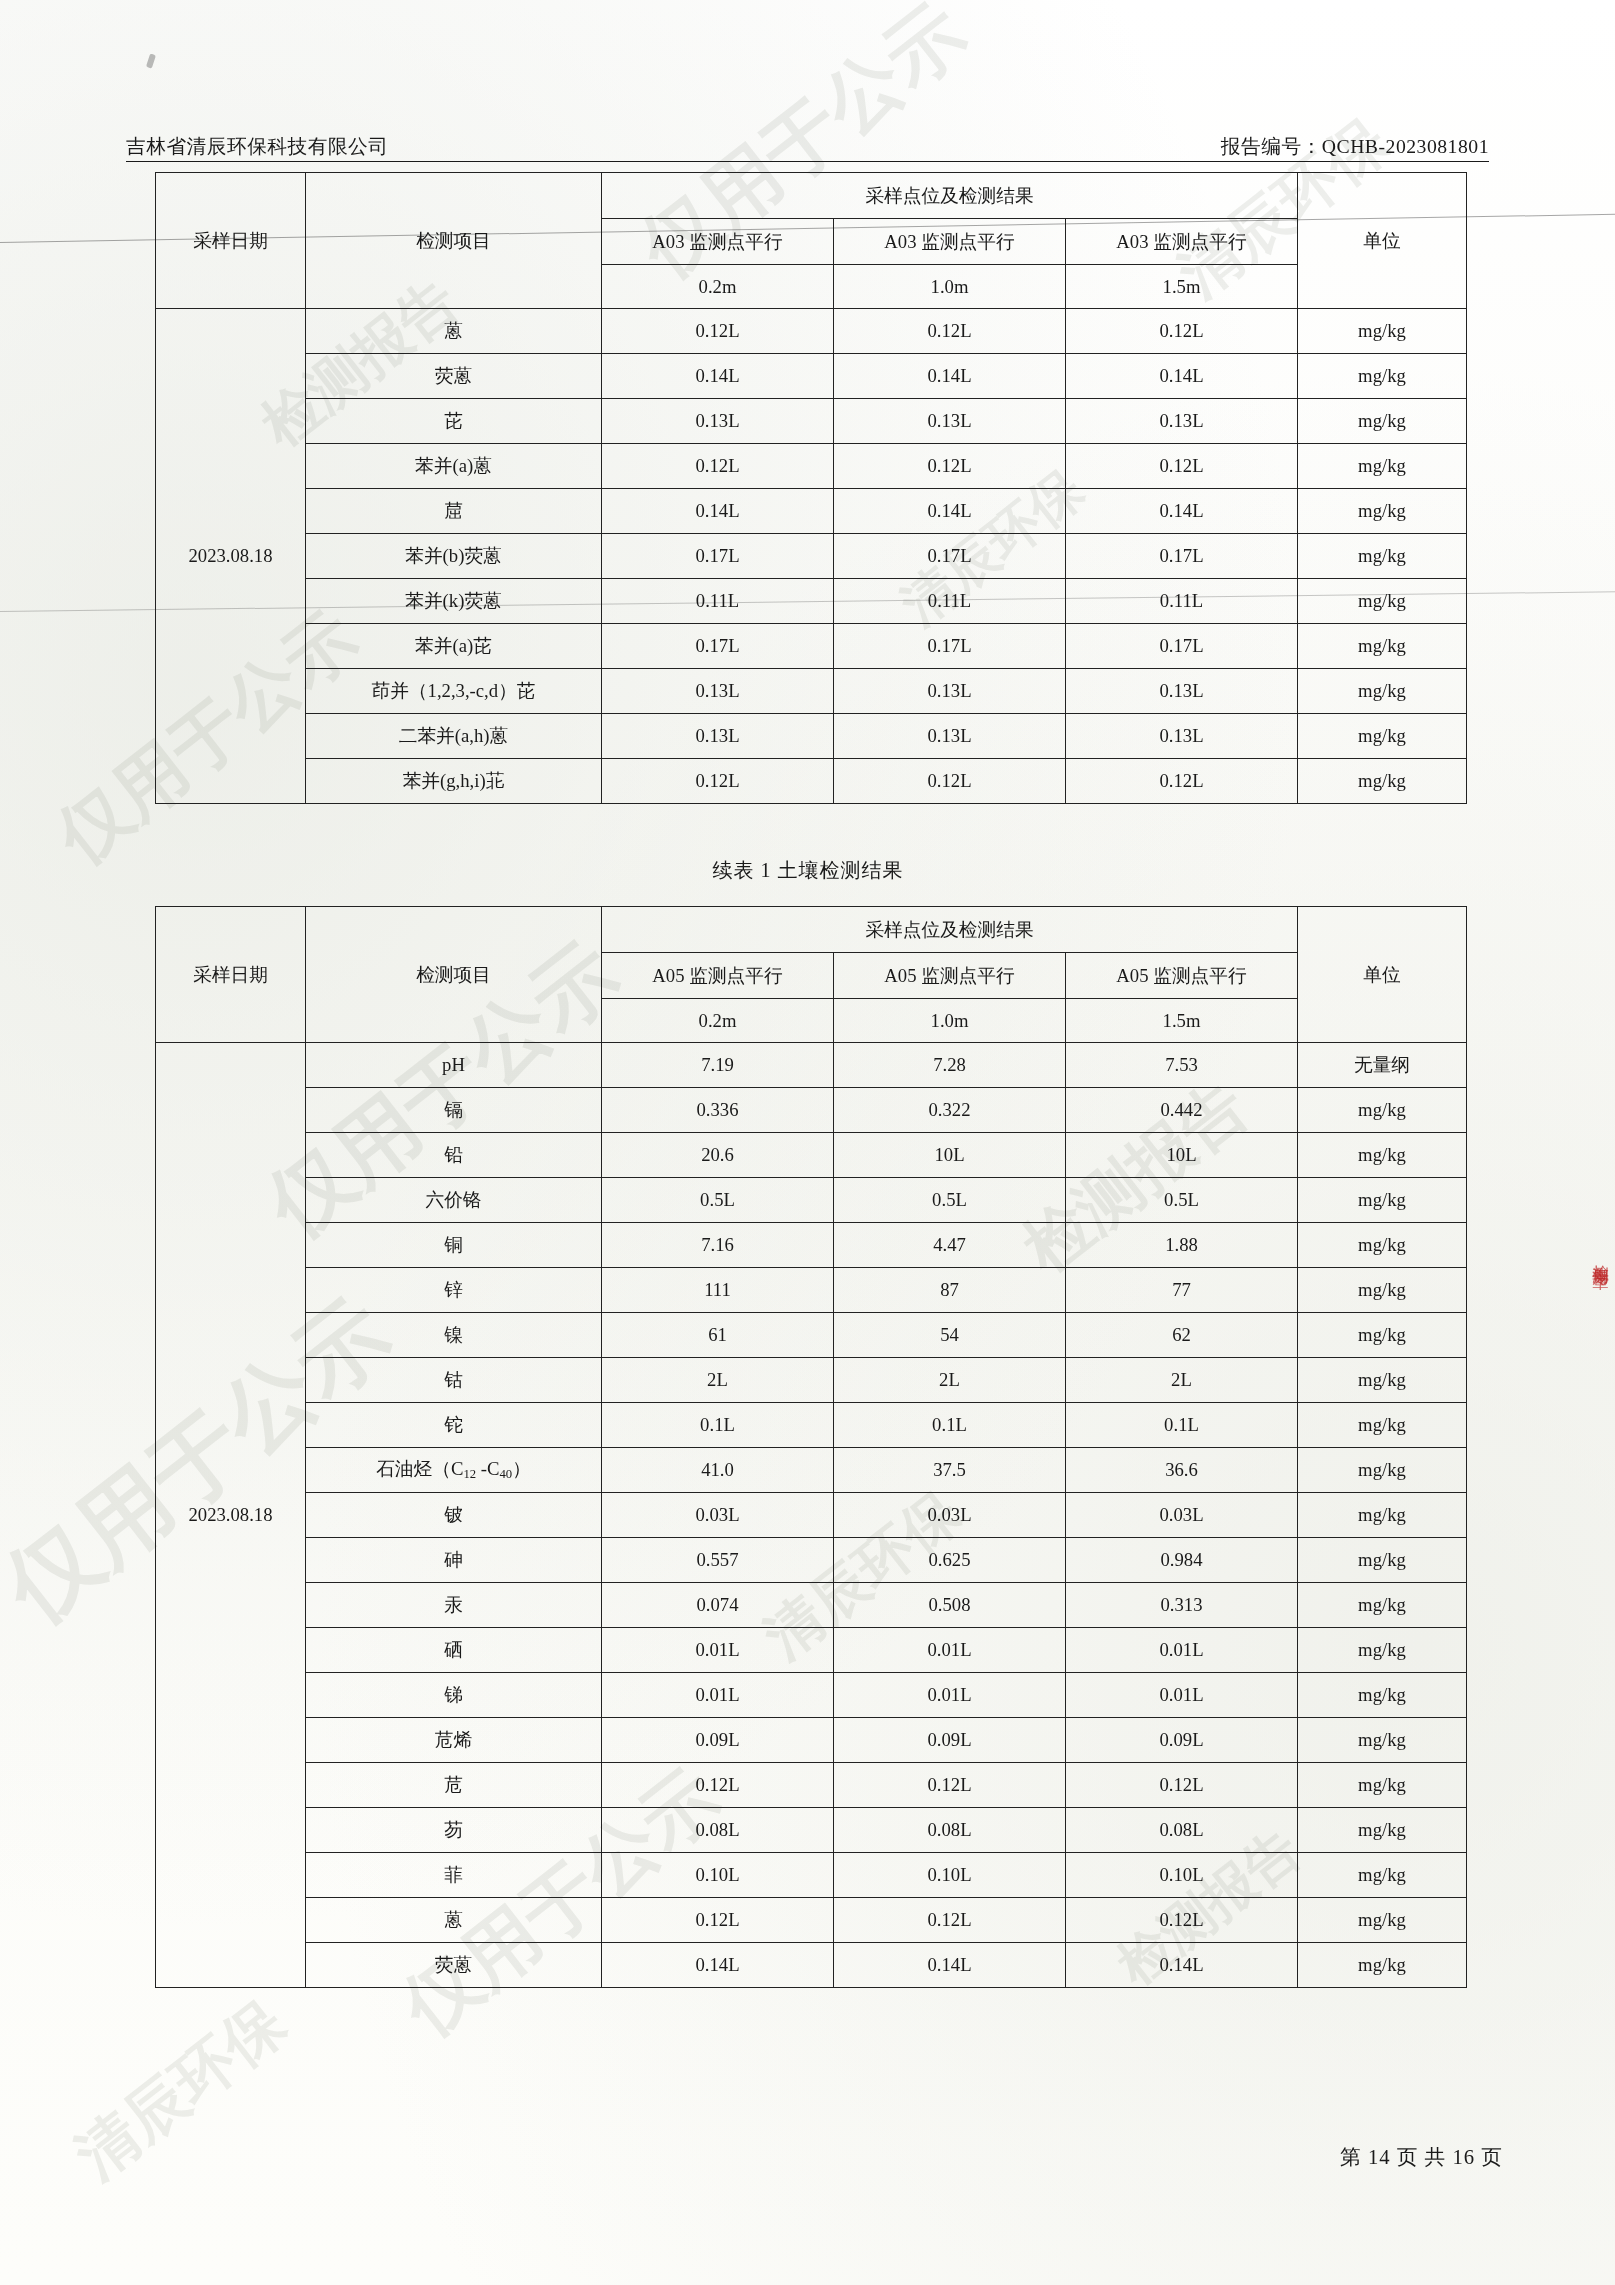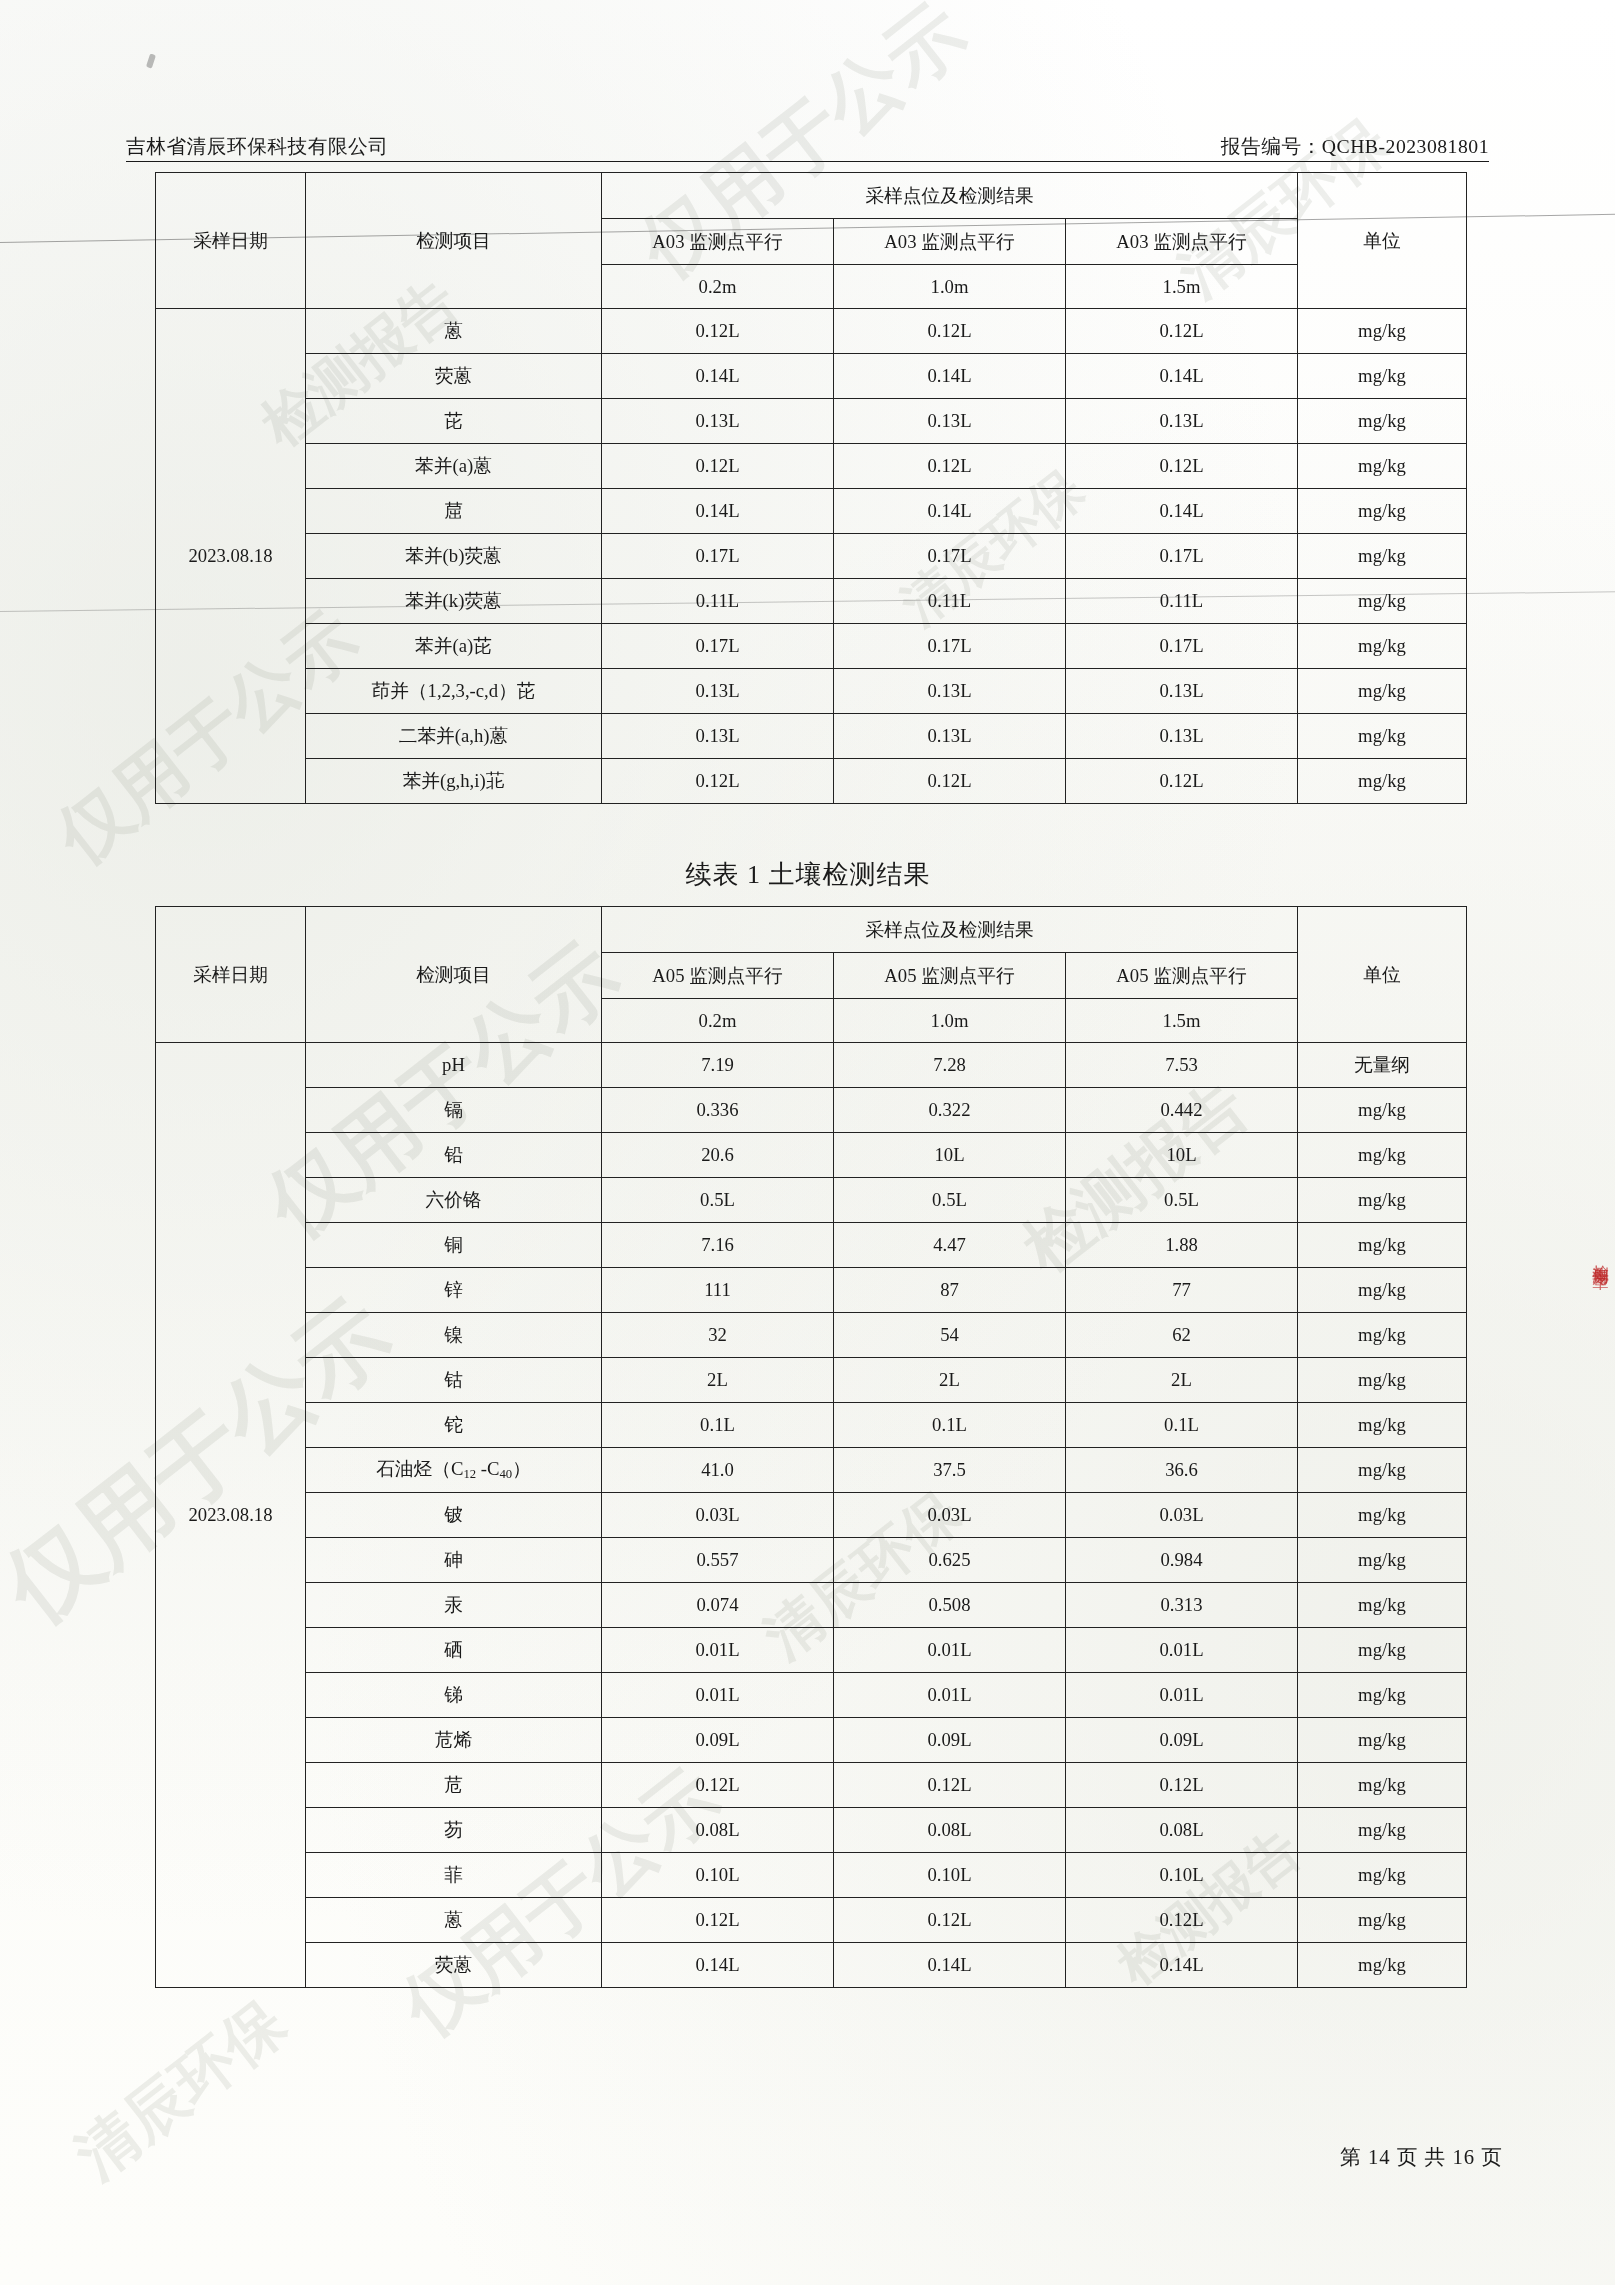--- a/index.html
+++ b/index.html
@@ -119,21 +119,21 @@
     left: 155px;
     top: 906px;
   }
 
   .subtitle {
     position: absolute;
     left: 0;
     top: 857px;
     width: 1616px;
     text-align: center;
-    font-size: 26px;
+    font-size: 20px;
     letter-spacing: 1px;
   }
 
   .bold { font-weight: bold; }
 
   sub {
     font-size: 0.68em;
     vertical-align: -0.25em;
   }
 
@@ -388,21 +388,21 @@
           </tr>
           <tr class="row-d">
             <td>锌</td>
             <td>111</td>
             <td>87</td>
             <td>77</td>
             <td>mg/kg</td>
           </tr>
           <tr class="row-d">
             <td>镍</td>
-            <td>32</td>
+            <td>61</td>
             <td>54</td>
             <td>62</td>
             <td>mg/kg</td>
           </tr>
           <tr class="row-d">
             <td>钴</td>
             <td>2L</td>
             <td>2L</td>
             <td>2L</td>
             <td>mg/kg</td>

